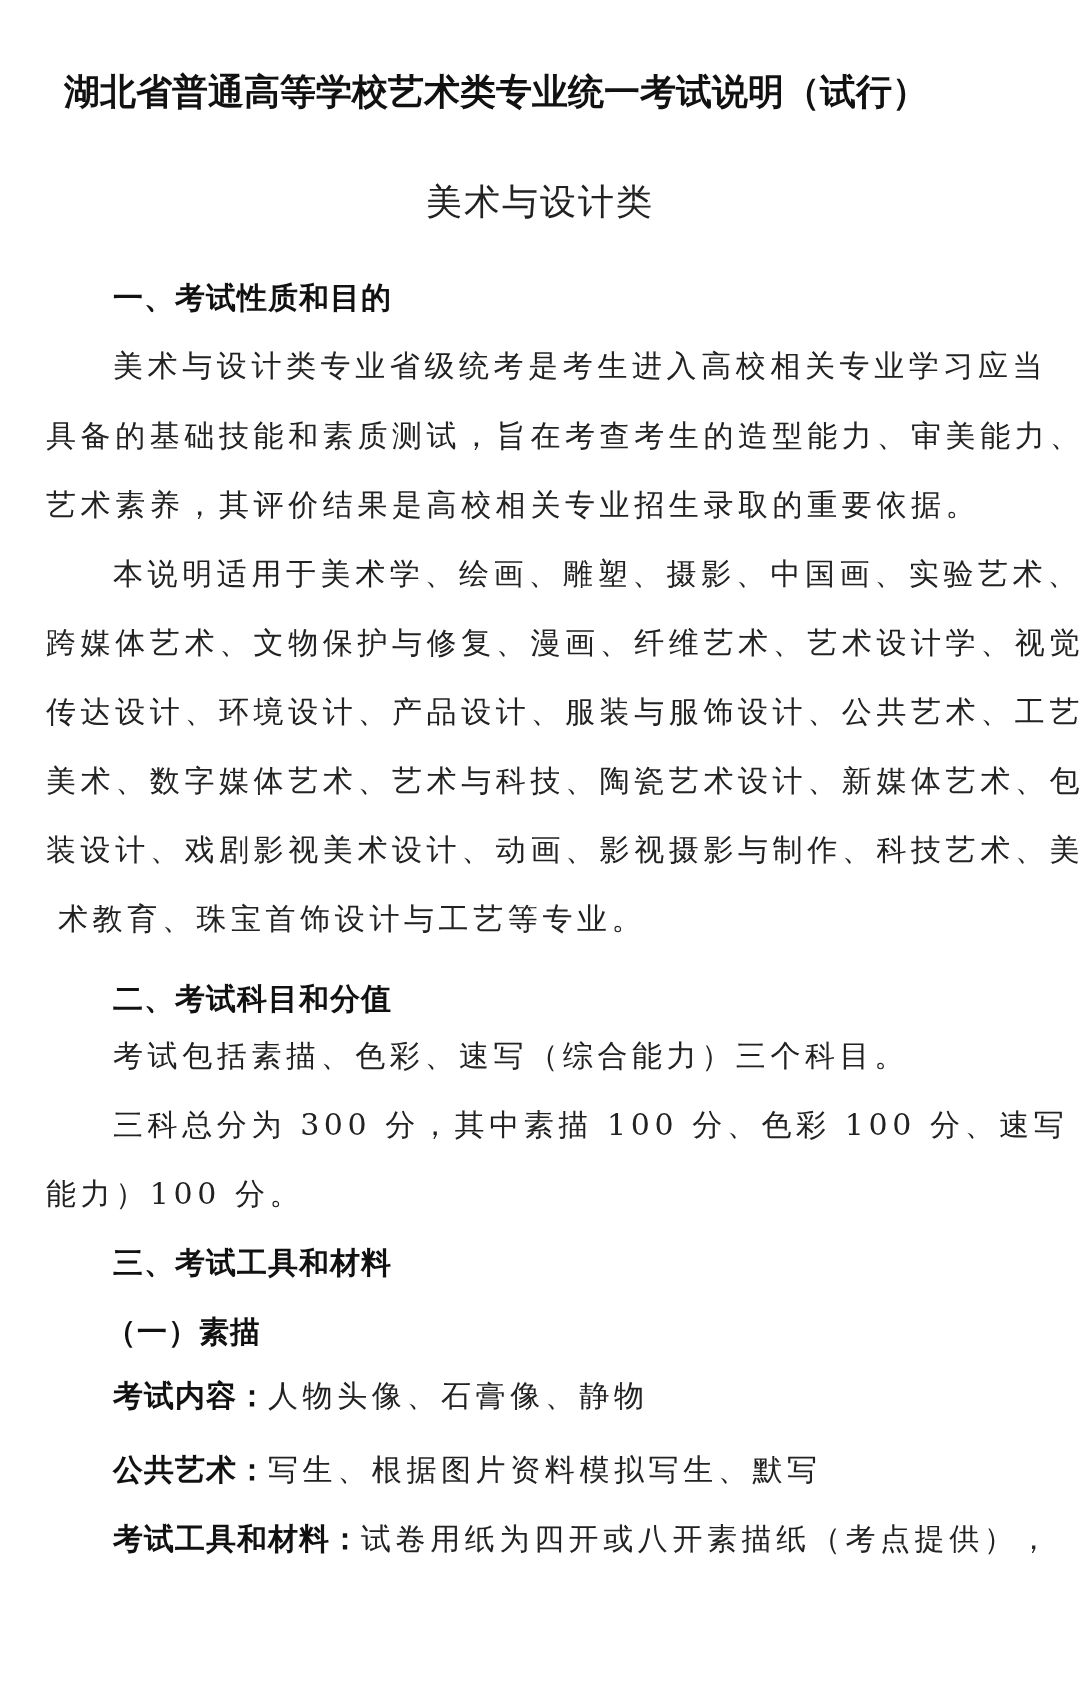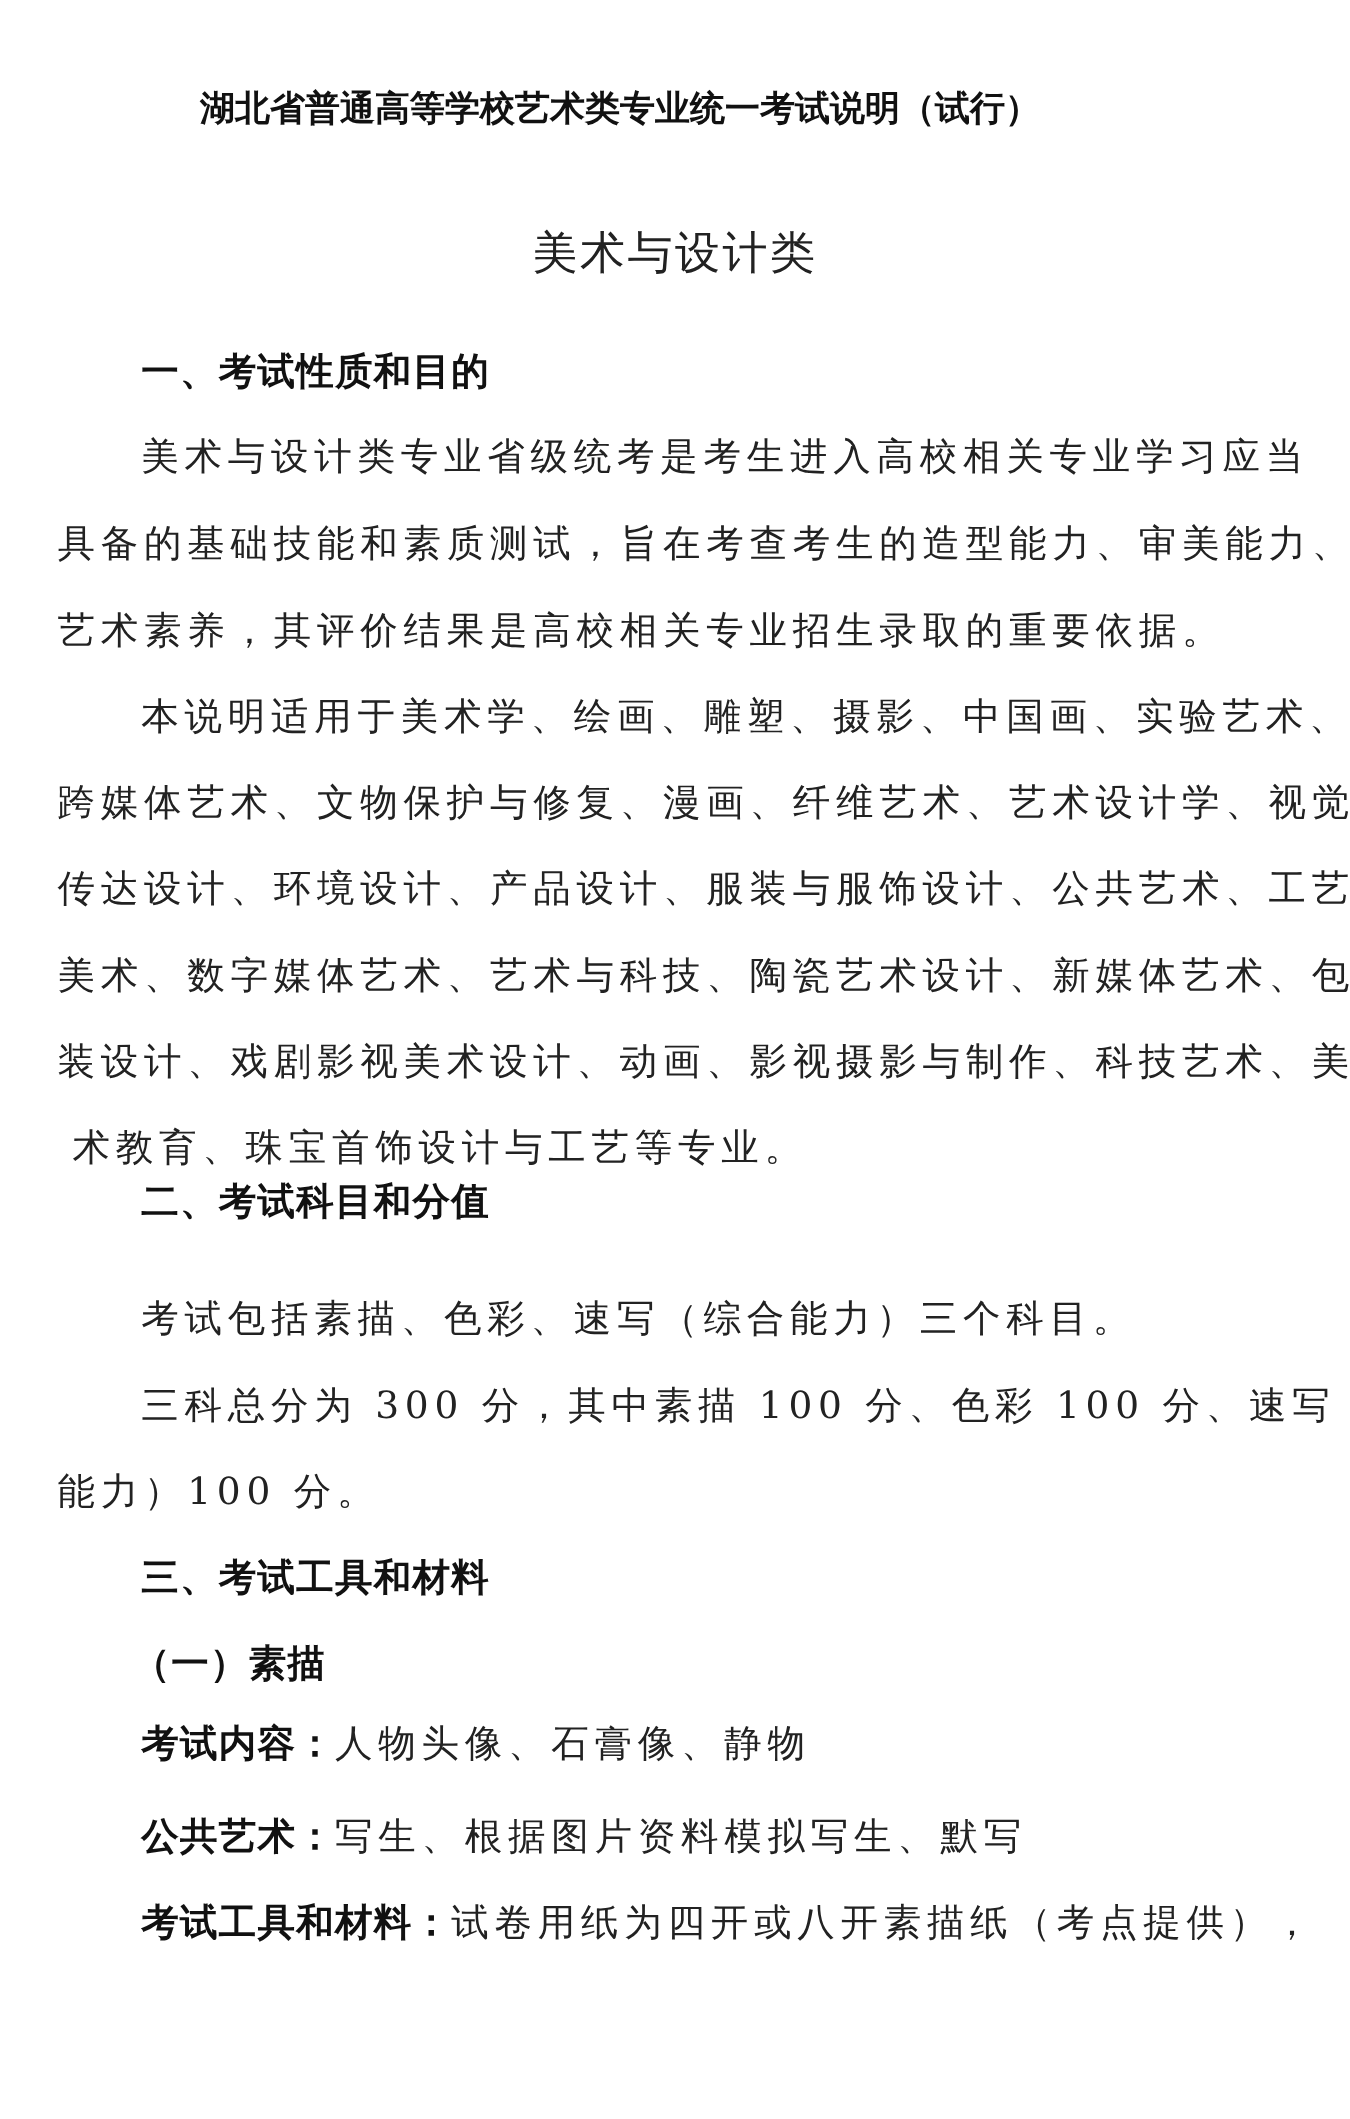--- a/index.html
+++ b/index.html
@@ -3,21 +3,21 @@
 <meta charset="utf-8">
 <style>
   html, body { margin: 0; padding: 0; background: #ffffff; }
   body {
     width: 1080px; height: 1695px; overflow: hidden; position: relative;
     font-family: "DejaVu Serif", "Liberation Serif", serif;
     color: #1a1a1a;
   }
   .doc-title {
     position: absolute; left: 0; top: 68px; width: 992px;
-    text-align: center; font-size: 28px; font-weight: bold;
+    text-align: center; font-size: 36px; font-weight: bold;
     font-family: "DejaVu Sans", "Liberation Sans", sans-serif;
     letter-spacing: 0px; color: #111;
   }
   .doc-subtitle {
     position: absolute; left: 0; top: 178px; width: 1080px;
     text-align: center; font-size: 36px; color: #222;
     letter-spacing: 2px;
   }
   .line {
     position: absolute; font-size: 30px; line-height: 40px; white-space: nowrap;
@@ -46,21 +46,21 @@
   <div class="line flush" style="top:416px;">具备的基础技能和素质测试，旨在考查考生的造型能力、审美能力、</div>
   <div class="line flush" style="top:485px;text-align:right;">艺术素养，其评价结果是高校相关专业招生录取的重要依据。</div>
 
   <div class="line indent" style="top:554px;">本说明适用于美术学、绘画、雕塑、摄影、中国画、实验艺术、</div>
   <div class="line flush" style="top:623px;">跨媒体艺术、文物保护与修复、漫画、纤维艺术、艺术设计学、视觉</div>
   <div class="line flush" style="top:692px;">传达设计、环境设计、产品设计、服装与服饰设计、公共艺术、工艺</div>
   <div class="line flush" style="top:761px;">美术、数字媒体艺术、艺术与科技、陶瓷艺术设计、新媒体艺术、包</div>
   <div class="line flush" style="top:830px;">装设计、戏剧影视美术设计、动画、影视摄影与制作、科技艺术、美</div>
   <div class="line flush" style="top:899px;margin-left:12px;">术教育、珠宝首饰设计与工艺等专业。</div>
 
-  <div class="line heading indent" style="top:942px;">二、考试科目和分值</div>
+  <div class="line heading indent" style="top:979px;">二、考试科目和分值</div>
   <div class="line indent" style="top:1036px;">考试包括素描、色彩、速写（综合能力）三个科目。</div>
   <div class="line indent" style="top:1105px;">三科总分为 300 分，其中素描 100 分、色彩 100 分、速写（综合</div>
   <div class="line flush" style="top:1174px;">能力）100 分。</div>
 
   <div class="line heading indent" style="top:1243px;">三、考试工具和材料</div>
   <div class="line heading" style="top:1312px; left:106px;">（一）素描</div>
 
   <div class="line indent" style="top:1364px;margin-top:12px;">
     <span class="label-bold">考试内容：</span><span>人物头像、石膏像、静物</span>
   </div>

